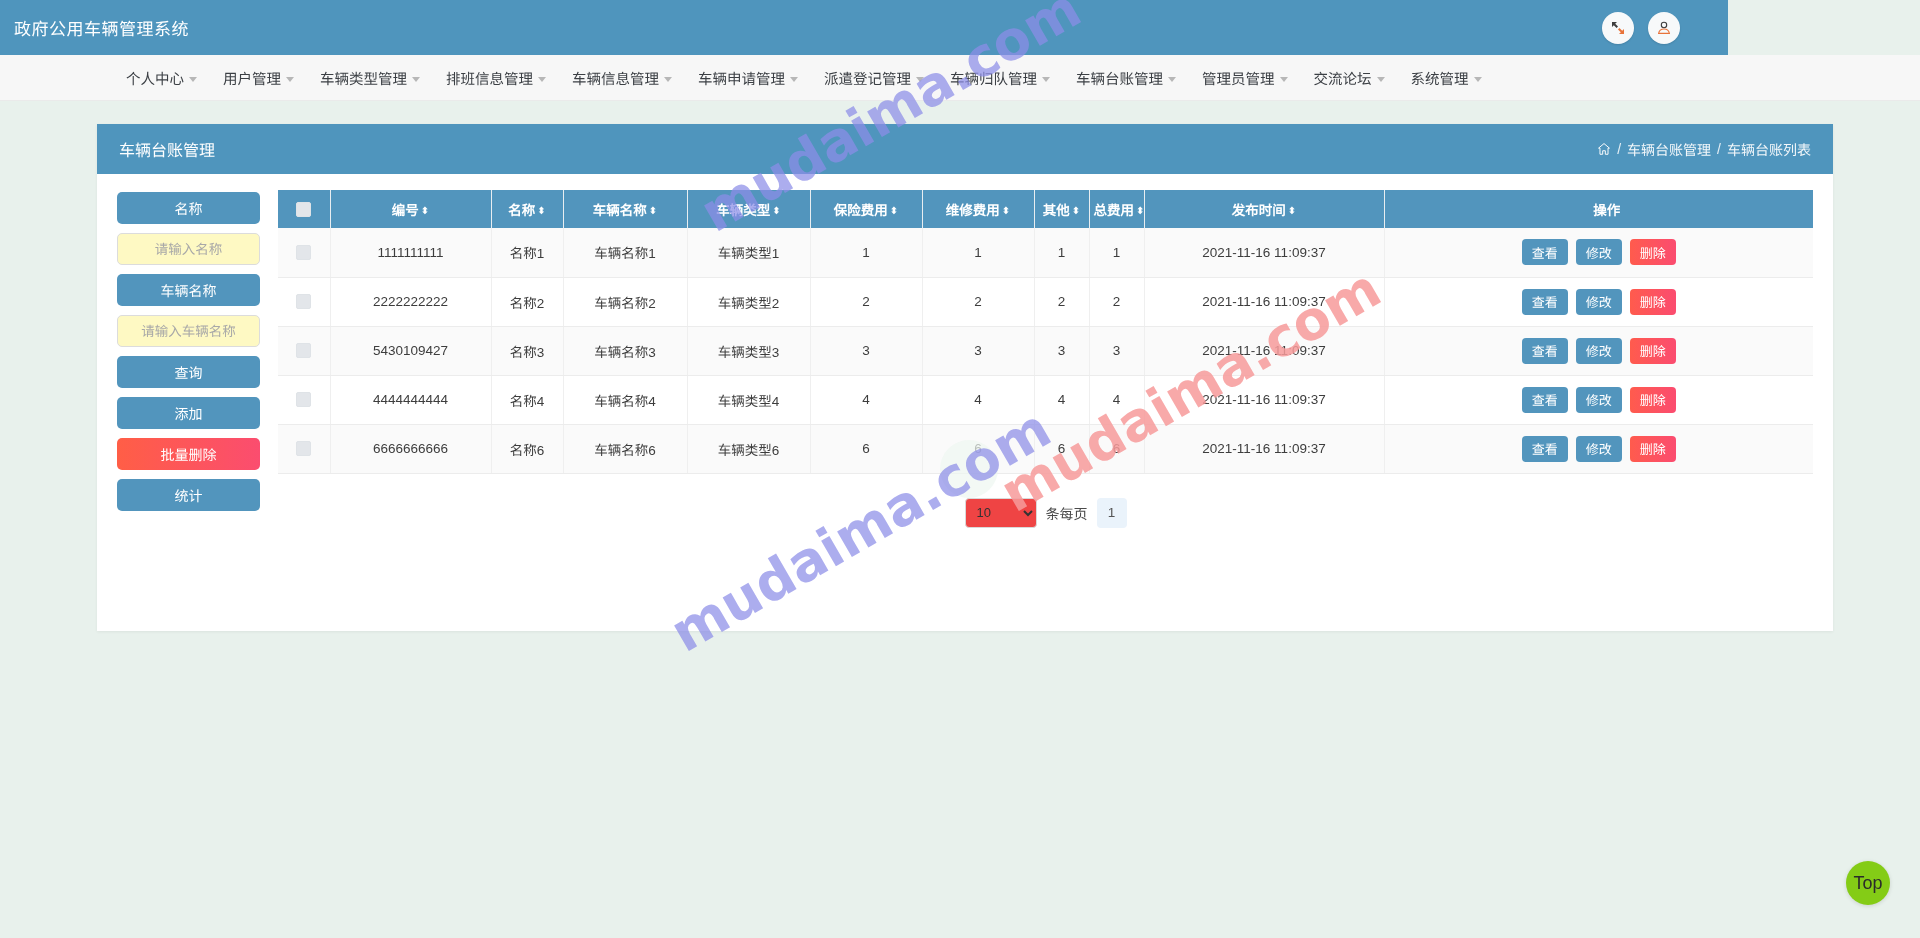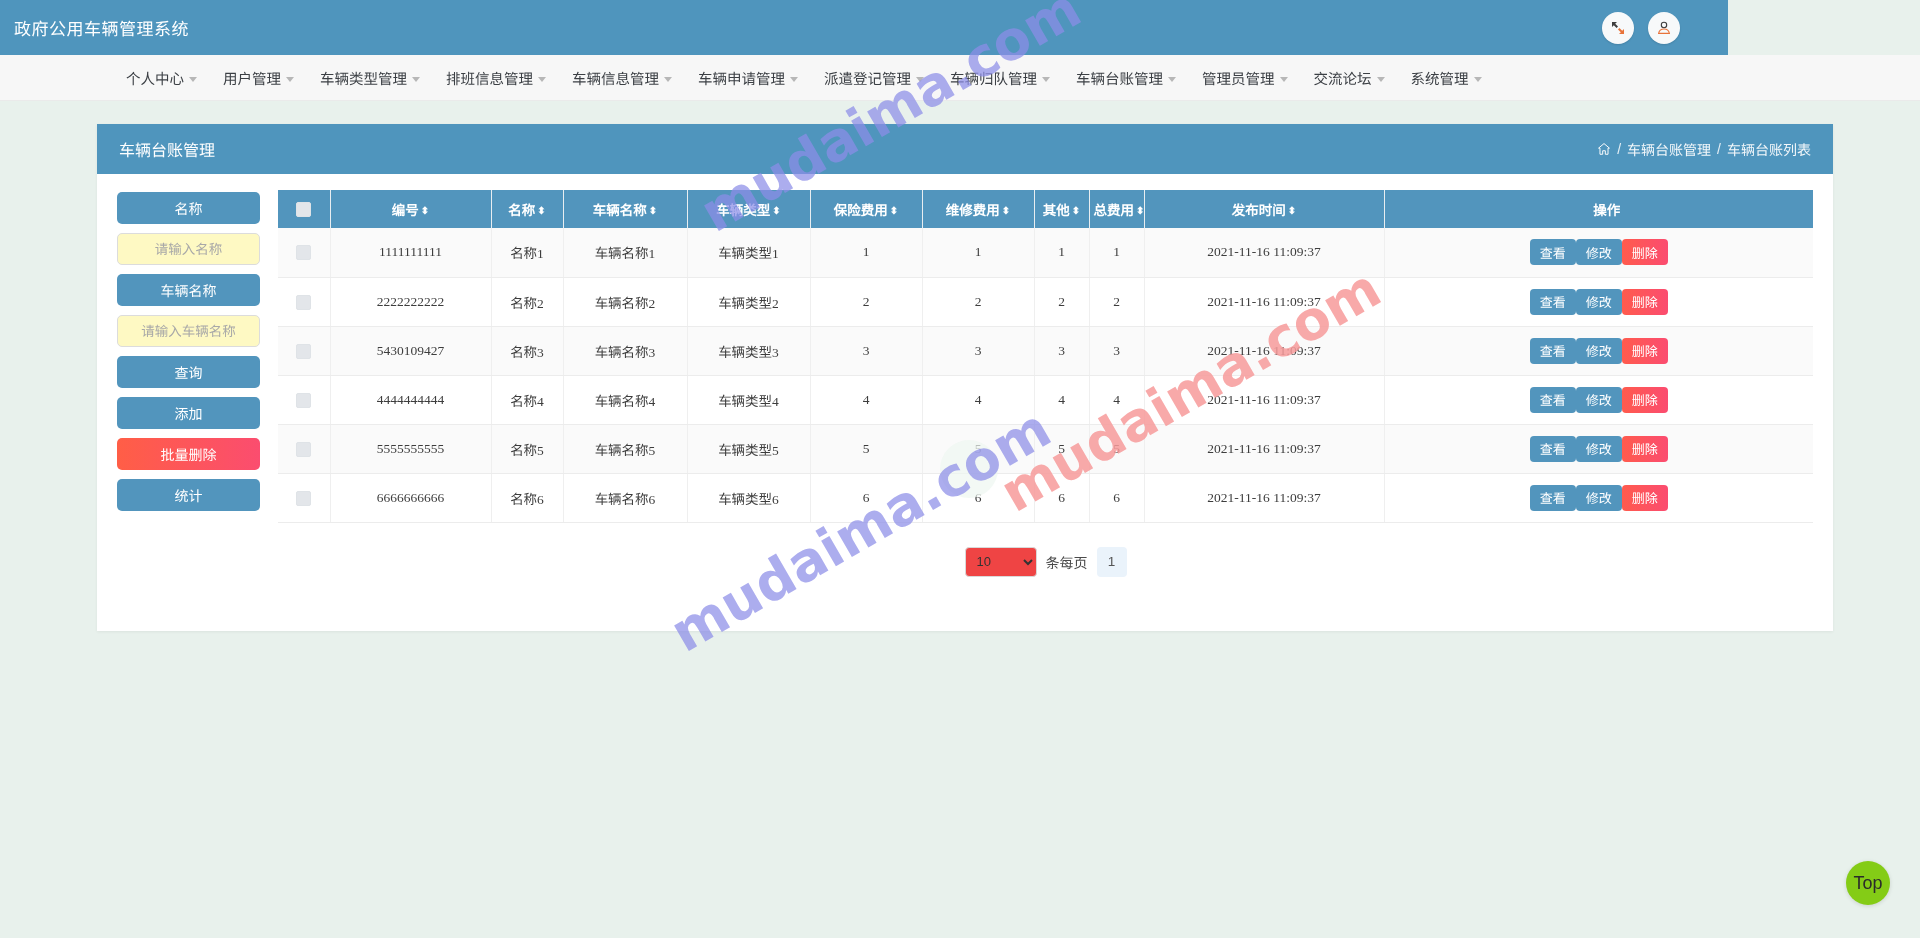--- a/index.html
+++ b/index.html
@@ -115,21 +115,21 @@
   .side-input {
     height: 32px; border-radius: 5px;
     border: 1px solid #dcdcdc; background: #fef9c3;
     font-size: 13.5px; color: #888; text-align: center;
     font-family: inherit; outline: none;
   }
   .side-input::placeholder { color: #a8a8a8; }
 
   
   .tablewrap { flex: 1; margin-left: 18px; }
-  table.grid { width: 100%; border-collapse: collapse; table-layout: fixed; font-family: Liberation Serif, serif; }
+  table.grid { width: 100%; border-collapse: collapse; table-layout: fixed; }
   table.grid th {
     background: #5295bd; color: #fff; font-size: 13.5px; font-weight: bold;
     height: 38px; border-right: 1px solid #e9eef1;
     text-align: center; padding: 0 4px;
     cursor: pointer; white-space: nowrap;
   }
   table.grid th:last-child { border-right: none; padding-left: 20px; }
   table.grid td {
     height: 49px; border-bottom: 1px solid #ececec;
     border-right: 1px solid #efefef;
@@ -141,21 +141,21 @@
   table.grid tbody tr:nth-child(even) td { background: #ffffff; }
   .sortico {
     display: inline-block; margin-left: 2px; font-size: 10px;
     line-height: 1; transform: translateY(-1px);
   }
   .cbx {
     display: inline-block; width: 15px; height: 15px;
     background: #e3e6ea; border: 1px solid #dfe3e7; border-radius: 2px;
     vertical-align: middle; cursor: pointer;
   }
-  .ops { display: flex; align-items: center; justify-content: center; }
+  .ops { display: flex; align-items: center; justify-content: center; gap: 8px; }
   .op-btn {
     min-width: 44px; height: 26px; border-radius: 4px; border: none;
     color: #fff; font-size: 13px; cursor: pointer; padding: 0 10px;
     font-family: inherit;
   }
   .op-btn.view, .op-btn.edit { background: #5295bd; }
   .op-btn.del { background: linear-gradient(90deg, #ff5b4d 0%, #fb4c70 100%); }
 
   
   .pager {
@@ -394,39 +394,20 @@
                 <td>
                   <div class="ops">
                     <button class="op-btn view">查看</button>
                     <button class="op-btn edit">修改</button>
                     <button class="op-btn del">删除</button>
                   </div>
                 </td>
               </tr>
               <tr>
                 <td><span class="cbx"></span></td>
-                <td>5555555555</td>
-                <td>名称5</td>
-                <td>车辆名称5</td>
-                <td>车辆类型5</td>
-                <td>5</td>
-                <td>5</td>
-                <td>5</td>
-                <td>5</td>
-                <td>2021-11-16 11:09:37</td>
-                <td>
-                  <div class="ops">
-                    <button class="op-btn view">查看</button>
-                    <button class="op-btn edit">修改</button>
-                    <button class="op-btn del">删除</button>
-                  </div>
-                </td>
-              </tr>
-              <tr>
-                <td><span class="cbx"></span></td>
                 <td>6666666666</td>
                 <td>名称6</td>
                 <td>车辆名称6</td>
                 <td>车辆类型6</td>
                 <td>6</td>
                 <td>6</td>
                 <td>6</td>
                 <td>6</td>
                 <td>2021-11-16 11:09:37</td>
                 <td>

